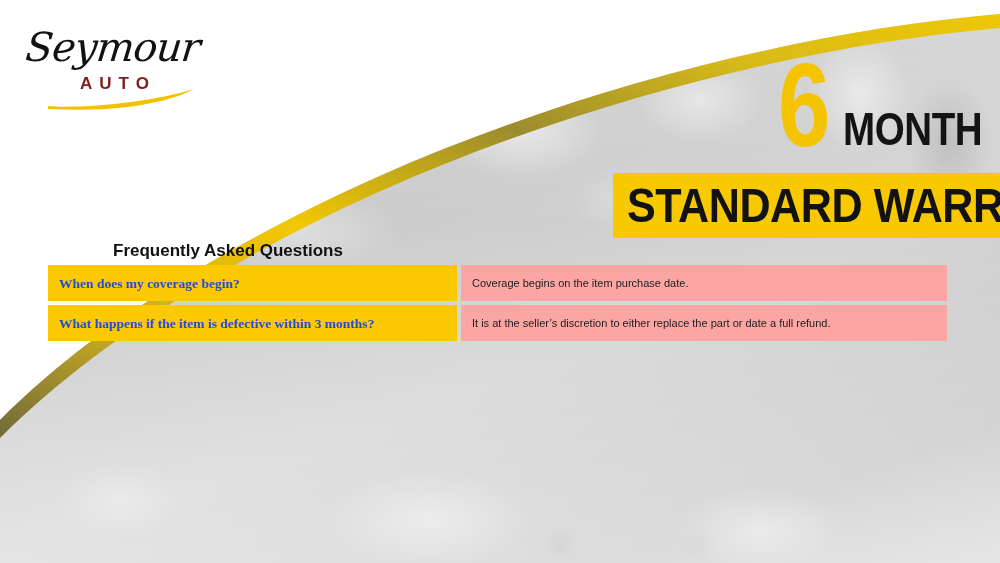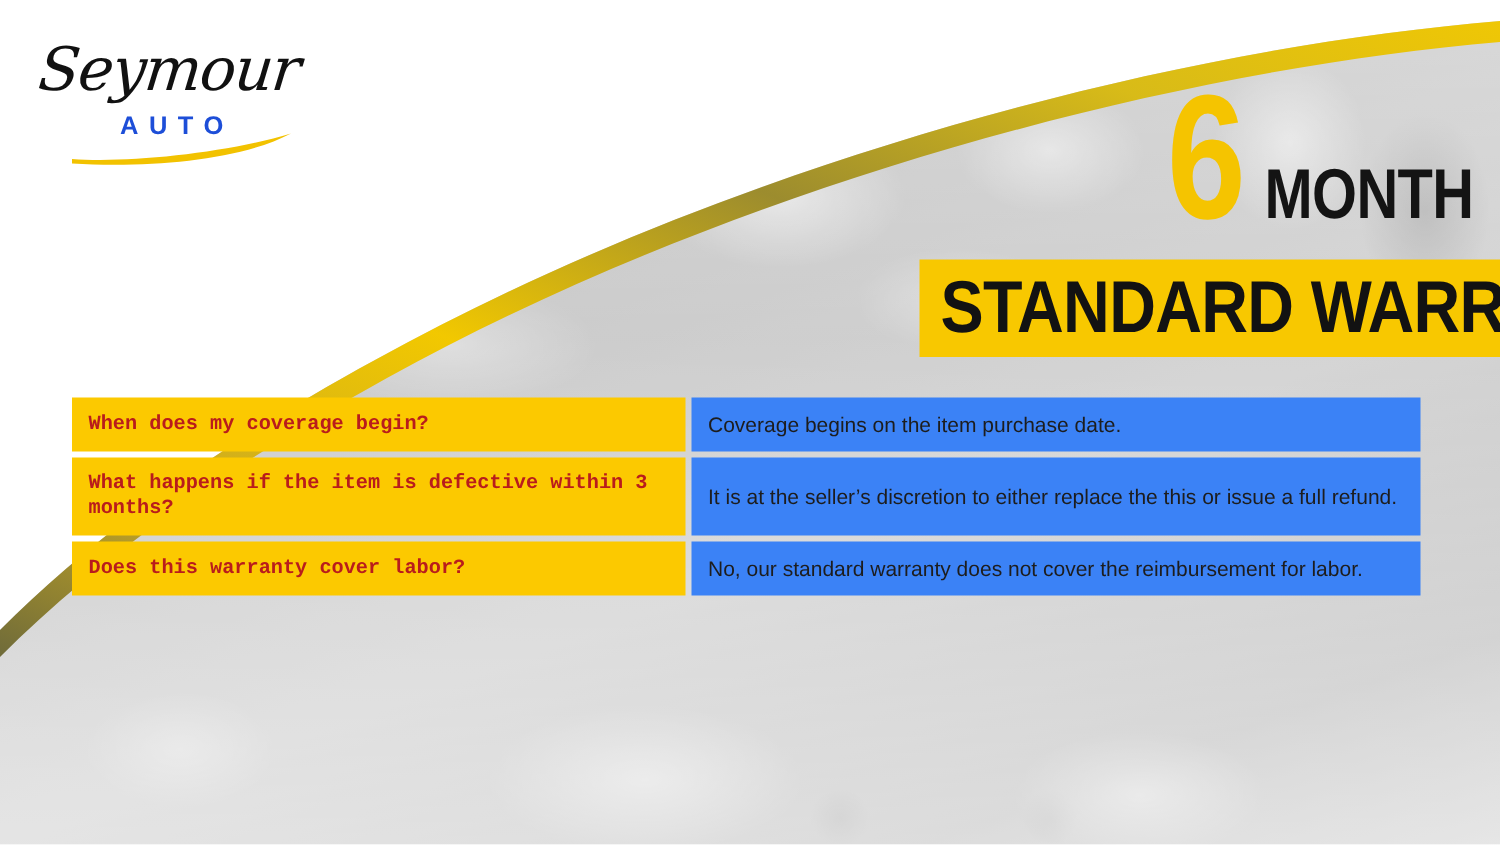--- a/index.html
+++ b/index.html
@@ -72,21 +72,21 @@
     letter-spacing: -1px;
     transform: skewX(-6deg);
   }
   .logo-auto {
     position: absolute;
     left: 58px;
     top: 52px;
     font-family: "Liberation Sans", sans-serif;
     font-size: 17px;
     font-weight: 700;
-    color: #1d4ed8;
+    color: #7f1d1d;
     letter-spacing: 7px;
   }
   .logo-swoosh {
     position: absolute;
     left: 26px;
     top: 66px;
     width: 148px;
     height: 22px;
   }
 
@@ -163,31 +163,31 @@
     border-spacing: 4px 4px;
     margin: -4px;
   }
   .faq-table td {
     vertical-align: middle;
     padding: 9px 11px;
   }
   .q-cell {
     width: 387px;
     background: #fcc900;
-    font-family: Liberation Mono, monospace;
+    font-family: Liberation Serif, serif;
     font-weight: 700;
     font-size: 13.5px;
     line-height: 17px;
-    color: #b91c1c;
+    color: #1d4ed8;
   }
   .a-cell {
-    background: #3b82f6;
+    background: #fca5a5;
     font-family: "Liberation Sans", sans-serif;
     font-weight: 400;
-    font-size: 14px;
+    font-size: 11px;
     line-height: 18px;
     color: #1d1d1d;
     text-align: justify;
   }
   .a-cell.no-justify { text-align: left; }
 </style>
 </head>
 <body>
 
 <div id="page">
@@ -220,31 +220,28 @@
     </svg>
   </div>
 
   <div class="six">6</div>
   <div class="month">MONTH</div>
 
   <div class="banner">
     <div class="banner-text">STANDARD WARRANTY</div>
   </div>
 
+  <div class="faq-heading">Frequently Asked Questions</div>
 
   <table class="faq-table">
     <tbody>
       <tr>
         <td class="q-cell">When does my coverage begin?</td>
         <td class="a-cell no-justify">Coverage begins on the item purchase date.</td>
       </tr>
       <tr>
         <td class="q-cell">What happens if the item is defective within 3 months?</td>
-        <td class="a-cell">It is at the seller’s discretion to either replace the this or issue a full refund.</td>
-      </tr>
-      <tr>
-        <td class="q-cell">Does this warranty cover labor?</td>
-        <td class="a-cell">No, our standard warranty does not cover the reimbursement for labor.</td>
+        <td class="a-cell">It is at the seller’s discretion to either replace the part or date a full refund.</td>
       </tr>
     </tbody>
   </table>
 
 </div>
 
 </body></html>

